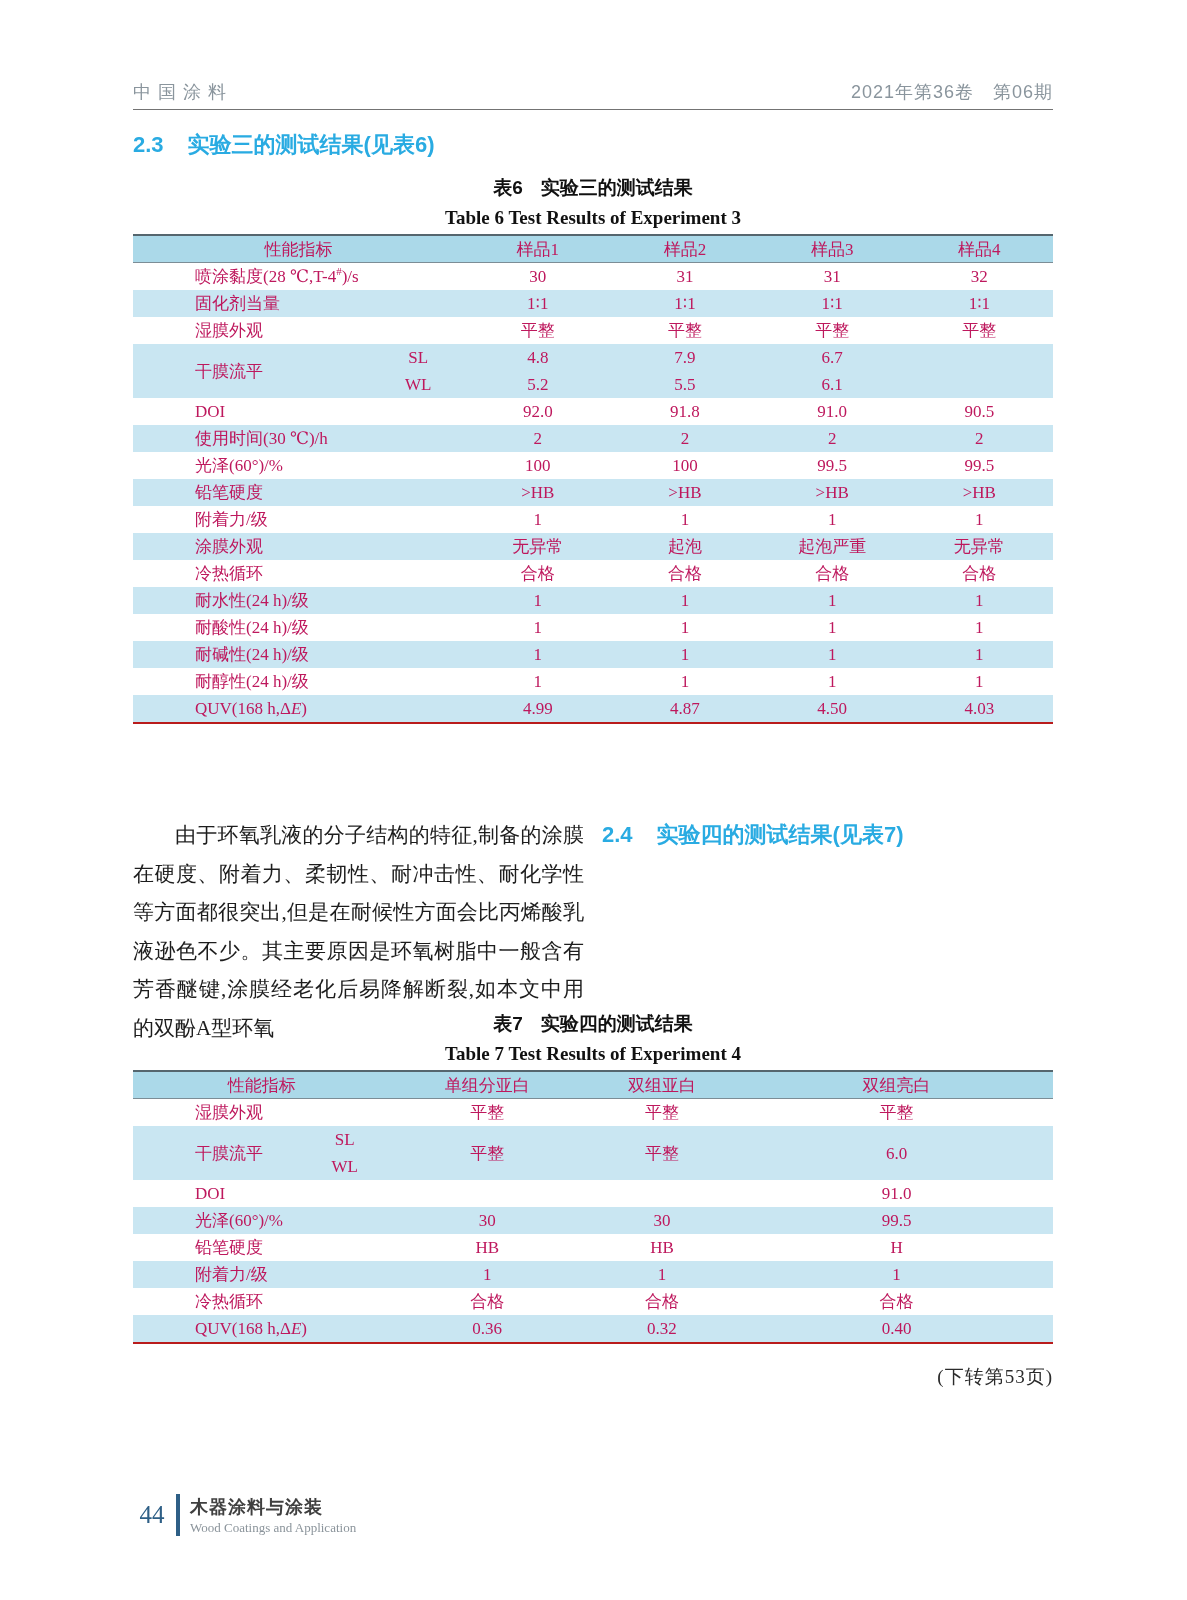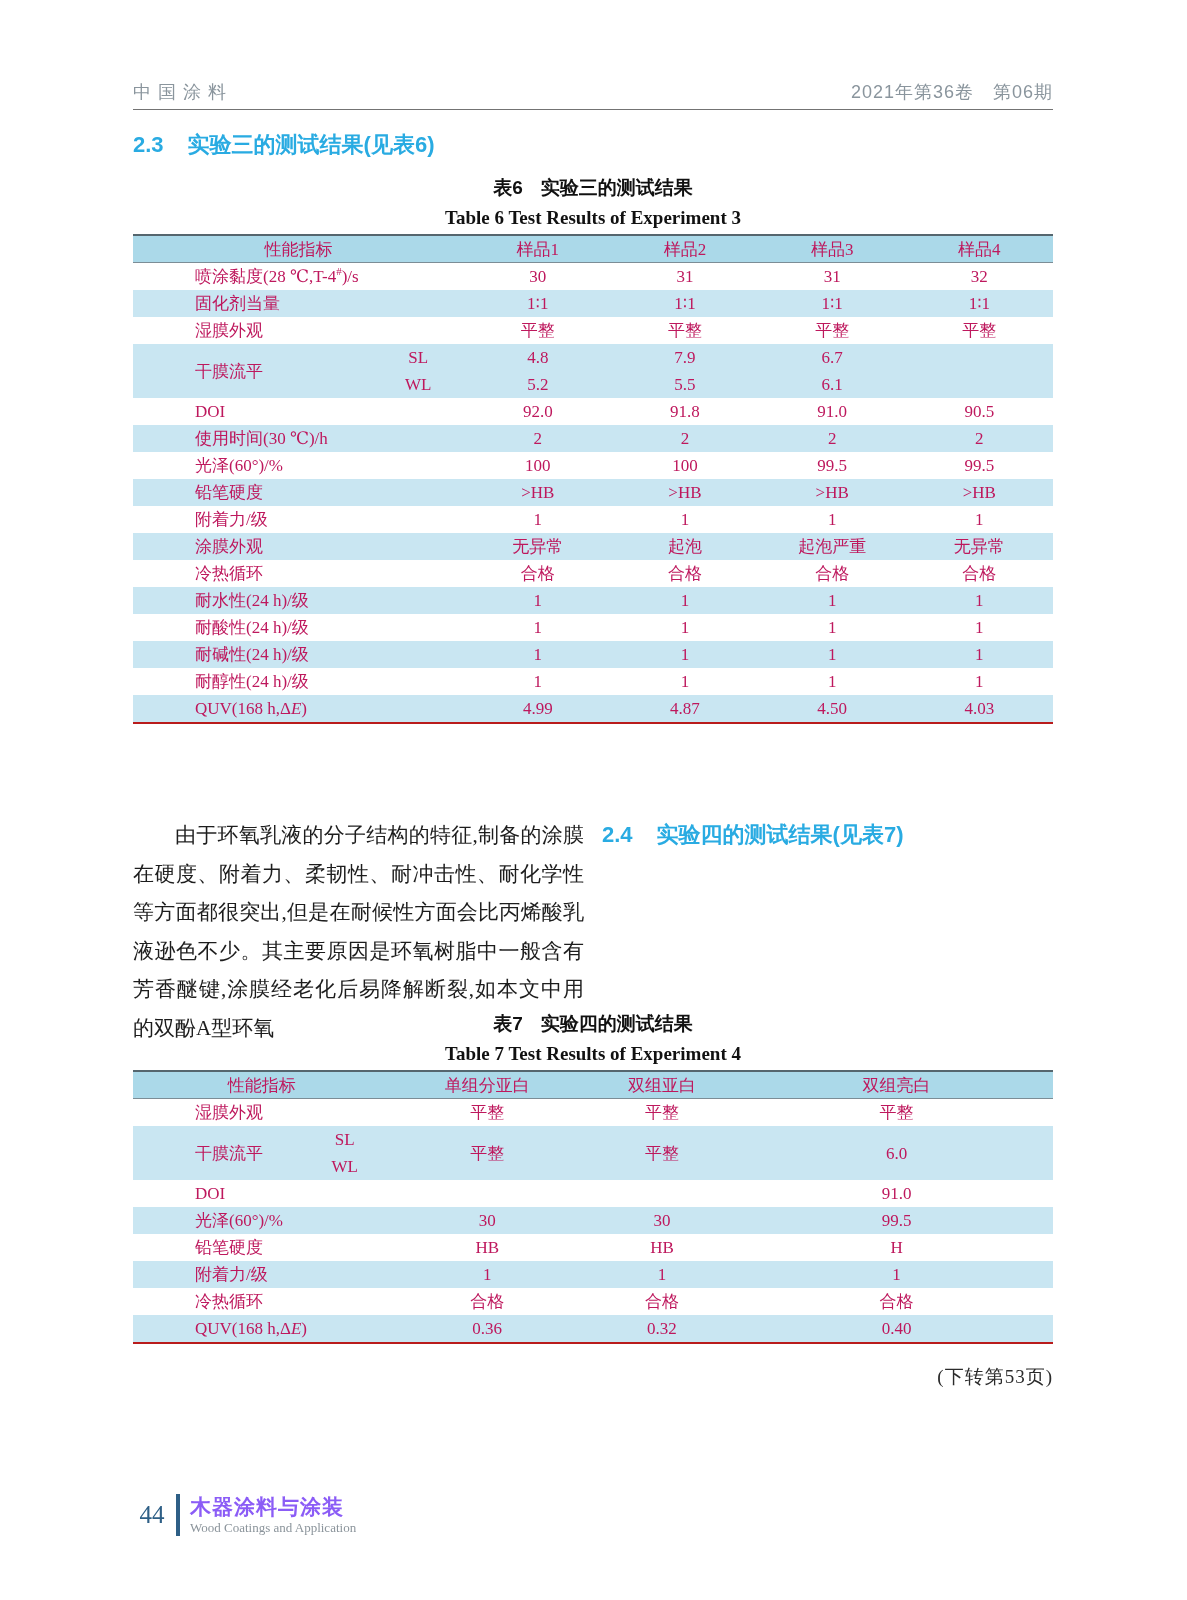--- a/index.html
+++ b/index.html
@@ -66,21 +66,21 @@
   .col .indent { text-indent:2em; }
   #sec24 { font-size:22px; line-height:38.5px; }
 
   
   .continuation { position:absolute; top:1364px; right:134px; font-size:19px; color:#2b2b2b; letter-spacing:1px; }
 
   
   .pagefoot { position:absolute; left:130px; top:1494px; display:flex; align-items:center; }
   .pageno { color:#2e5f86; font-size:25px; width:44px; text-align:center; }
   .footbar { width:4px; height:42px; background:#2e5f86; margin:0 10px 0 2px; }
-  .foot-cn { font-family:Liberation Sans, sans-serif; font-weight:bold; font-size:21px; color:#8b5cf6; line-height:24px; letter-spacing:1px; }
+  .foot-cn { font-family:Liberation Sans, sans-serif; font-weight:bold; font-size:18px; color:#404040; line-height:24px; letter-spacing:1px; }
   .foot-en { font-size:13px; color:#8b949b; line-height:17px; }
 </style>
 </head>
 <body>
 
 <div class="page">
 
   <div class="pagehead">
     <span class="brand">中国涂料</span>
     <span class="issue">2021年第36卷　第06期</span>

